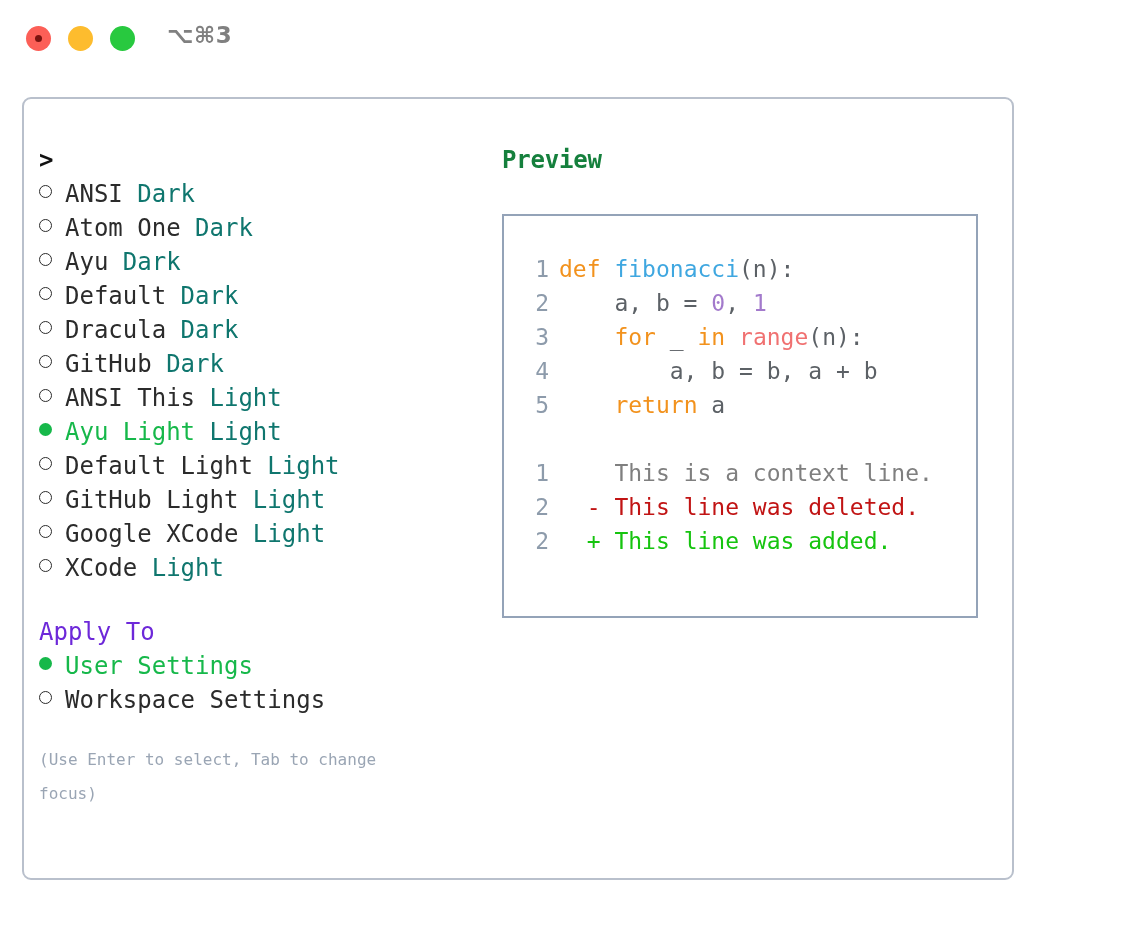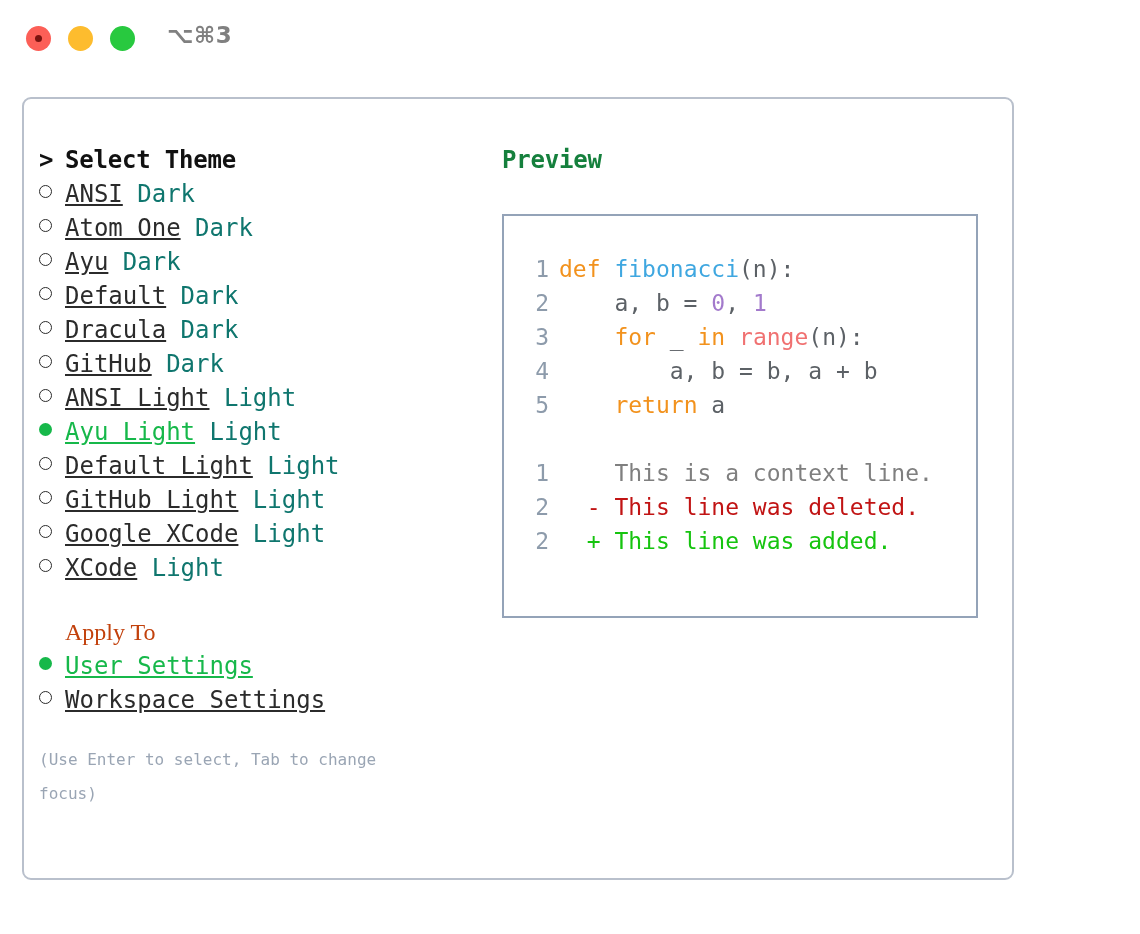--- a/index.html
+++ b/index.html
@@ -134,28 +134,26 @@
     display: inline-block;
     width: 11px;
     height: 11px;
     border-radius: 50%;
     border: 1.8px solid #2b2b2b;
     box-sizing: content-box;
     position: relative;
     top: -4px;
   }
 
-  .theme-name   { color: #2b2b2b; text-decoration: underline; }
+  .theme-name   { color: #2b2b2b; }
   .theme-name.sel { color: #16b84a; }
   .theme-kind   { color: #0f766e; }
 
   .group-label {
-    margin-left: 26px;
-    color: #c2410c;
-    font-family: Liberation Serif, serif;
+    color: #6d28d9;
   }
 
   .spacer-sm { height: 22px; }
   .spacer-md { height: 30px; }
 
   .hint {
     margin-top: 4px;
     color: #9aa5b4;
     font-size: 16px;
     line-height: 34px;
@@ -228,31 +226,30 @@
     <div class="shortcut">⌥⌘3</div>
   </div>
 
   <div class="panel">
     <div class="columns">
 
       <div class="left-col">
 
         <div class="row header-row">
           <span class="marker">&gt;</span>
-          <span>Select Theme</span>
         </div>
 
         <div id="theme-list">
             <div class="row"><span class="marker"><span class="bullet-ring"></span></span><span class="theme-name">ANSI</span><span> </span><span class="theme-kind">Dark</span></div>
             <div class="row"><span class="marker"><span class="bullet-ring"></span></span><span class="theme-name">Atom One</span><span> </span><span class="theme-kind">Dark</span></div>
             <div class="row"><span class="marker"><span class="bullet-ring"></span></span><span class="theme-name">Ayu</span><span> </span><span class="theme-kind">Dark</span></div>
             <div class="row"><span class="marker"><span class="bullet-ring"></span></span><span class="theme-name">Default</span><span> </span><span class="theme-kind">Dark</span></div>
             <div class="row"><span class="marker"><span class="bullet-ring"></span></span><span class="theme-name">Dracula</span><span> </span><span class="theme-kind">Dark</span></div>
             <div class="row"><span class="marker"><span class="bullet-ring"></span></span><span class="theme-name">GitHub</span><span> </span><span class="theme-kind">Dark</span></div>
-            <div class="row"><span class="marker"><span class="bullet-ring"></span></span><span class="theme-name">ANSI Light</span><span> </span><span class="theme-kind">Light</span></div>
+            <div class="row"><span class="marker"><span class="bullet-ring"></span></span><span class="theme-name">ANSI This</span><span> </span><span class="theme-kind">Light</span></div>
             <div class="row"><span class="marker"><span class="bullet-dot"></span></span><span class="theme-name sel">Ayu Light</span><span> </span><span class="theme-kind">Light</span></div>
             <div class="row"><span class="marker"><span class="bullet-ring"></span></span><span class="theme-name">Default Light</span><span> </span><span class="theme-kind">Light</span></div>
             <div class="row"><span class="marker"><span class="bullet-ring"></span></span><span class="theme-name">GitHub Light</span><span> </span><span class="theme-kind">Light</span></div>
             <div class="row"><span class="marker"><span class="bullet-ring"></span></span><span class="theme-name">Google XCode</span><span> </span><span class="theme-kind">Light</span></div>
             <div class="row"><span class="marker"><span class="bullet-ring"></span></span><span class="theme-name">XCode</span><span> </span><span class="theme-kind">Light</span></div>
           </div>
 
         <div class="spacer-md"></div>
 
         <div class="row">

